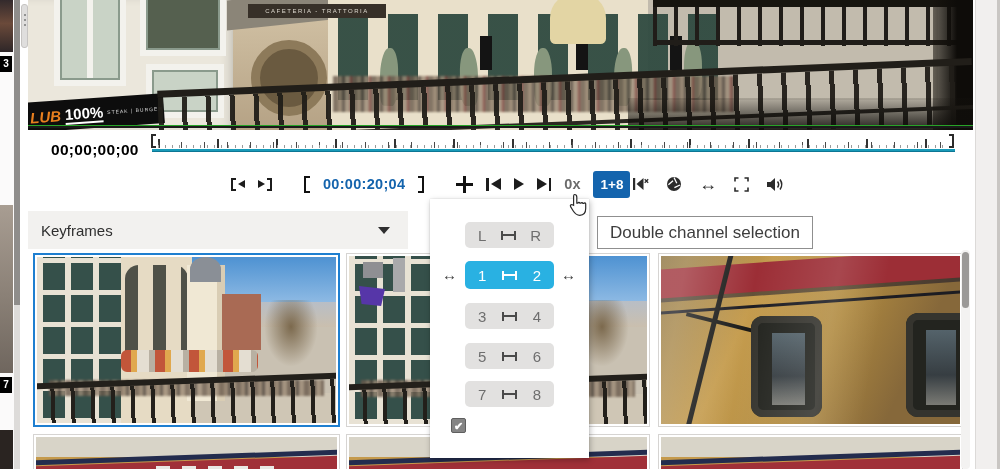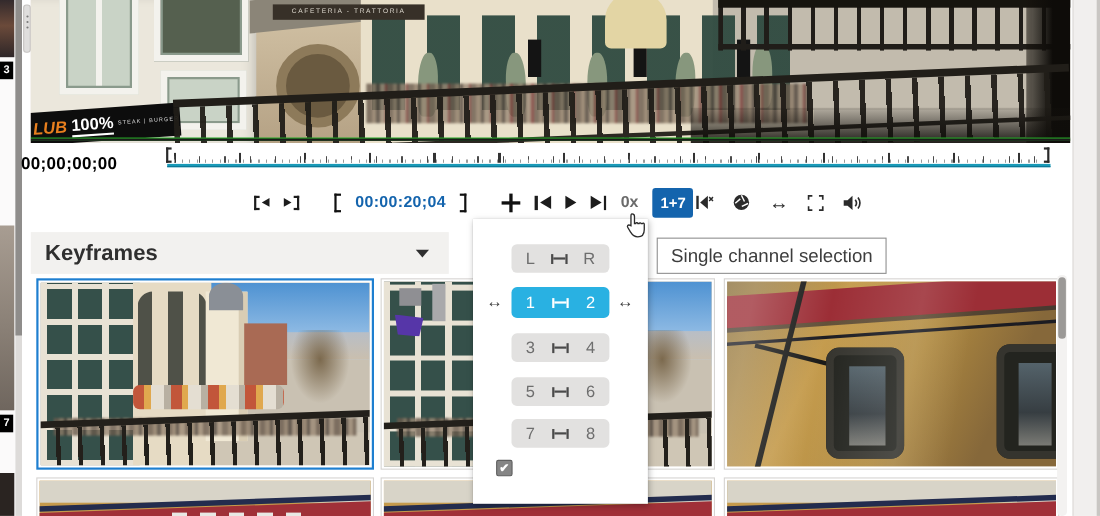--- a/index.html
+++ b/index.html
@@ -49,21 +49,21 @@
   .vp-bridge-band::after { content:''; position:absolute; left:0; top:40px; width:100%; height:5px; background:#201d19; }
   .vp-dark-right { position:absolute; left:905px; top:0; width:40px; height:130px; background:linear-gradient(90deg, rgba(24,20,14,.55), #0e0c09 60%); }
   .vp-rail-wrap { position:absolute; left:130px; top:58px; width:815px; height:72px; transform:rotate(-2.3deg); transform-origin:right center; }
   .vp-rail-top { height:7px; background:#211e19; }
   .vp-rail-bars { position:relative; height:58px; background:repeating-linear-gradient(90deg,#211e19 0 5px, rgba(0,0,0,0) 5px 24px); opacity:.95; }
   .vp-rail-bars::after { content:''; position:absolute; left:0; top:40px; width:100%; height:4px; background:#211e19; }
   .vp-under-shadow { position:absolute; left:600px; top:98px; width:345px; height:32px; background:linear-gradient(180deg, rgba(25,22,17,.15), rgba(15,13,10,.9)); }
   .vp-green-line { position:absolute; left:0; top:125px; width:100%; height:3px; background:#27a327; border-bottom:2px solid #1a1a1a; }
 
   
-  .tc-pos { position:absolute; left:19px; top:141px; font-size:15.5px; font-weight:bold; color:#000; letter-spacing:.3px; }
+  .tc-pos { position:absolute; left:51px; top:141px; font-size:15.5px; font-weight:bold; color:#000; letter-spacing:.3px; }
   .tl-ticks { position:absolute; left:158px; top:139px; width:790px; height:9px; background-repeat:repeat-x;
     background-image:
       repeating-linear-gradient(90deg,#9a9a9a 0 1px, transparent 1px 7px),
       repeating-linear-gradient(90deg,#4a4a4a 0 1px, transparent 1px 23px),
       repeating-linear-gradient(90deg,#333 0 2px, transparent 2px 59px);
     background-size:100% 3px, 100% 6px, 100% 9px;
     background-position:0 6px, 0 3px, 0 0; }
   .tl-line { position:absolute; left:152px; top:149px; width:803px; height:3px; background:#199ab8; border-bottom:1px solid #0d7694; cursor:pointer; }
   .tl-br { position:absolute; top:134px; width:5px; height:14px; }
   .tl-br.l { left:151px; border-left:2px solid #2a2a2a; border-top:2px solid #2a2a2a; border-bottom:2px solid #2a2a2a; }
@@ -87,21 +87,21 @@
   .plus { position:relative; width:17px; height:17px; background:none; border:none; cursor:pointer; }
   .plus::before { content:''; position:absolute; left:0; right:0; top:7px; height:3px; background:#111; }
   .plus::after { content:''; position:absolute; top:0; bottom:0; left:7px; width:3px; background:#111; }
   .speed { color:#6b6b6b; font-weight:600; font-size:14.5px; cursor:pointer; }
   .ch-btn { min-width:37px; height:27px; background:#1464ad; color:#fff; font-weight:bold; font-size:13.5px; border:none; border-radius:3px; cursor:pointer; font-family:"Liberation Sans",sans-serif; }
   .harrows { font-size:18px; font-weight:bold; color:#2f2f2f; background:none; border:none; cursor:pointer; line-height:1; }
   .sp8 { width:6px; }
 
   
   .keyframes-bar { position:absolute; left:28px; top:211px; width:380px; height:38px; background:#f2f1ef; display:flex; align-items:center; justify-content:space-between; padding:0 18px 0 13px; cursor:pointer; }
-  .kf-label { font-size:20px; color:#2f2f2f;font-weight:bold; }
+  .kf-label { font-size:15px; color:#2f2f2f; }
   .kf-caret { width:0; height:0; border-left:6px solid transparent; border-right:6px solid transparent; border-top:7px solid #2f2f2f; }
 
   
   .tooltip { position:absolute; left:597px; top:216px; height:33px; padding:0 12px; display:flex; align-items:center; background:#fff; border:1px solid #8f8f8f; font-size:17px; color:#3d3d3d; z-index:30; white-space:nowrap; }
 
   
   .thumb { position:absolute; background:#fff; padding:2px; border:1px solid #d6d4d2; cursor:pointer; }
   .thumb.selected { border:2px solid #1e7fd0; }
   .t1 { left:33px; top:253px; width:307px; height:174px; }
   .t2 { left:346px; top:253px; width:304px; height:174px; }
@@ -256,21 +256,21 @@
         <span class="tri-l"></span>
       </button>
     <button class="tpb">
         <span class="tri-r"></span>
       </button>
     <button class="tpb">
         <span class="tri-r"></span>
         <span class="bar"></span>
       </button>
     <span class="speed">0x</span>
-    <button class="ch-btn">1+7</button>
+    <button class="ch-btn">1+8</button>
   </div>
 
   <div class="transport-right">
     <button class="tpb">
       <svg width="17" height="14" viewBox="0 0 17 14">
           <rect x="1" y="1" width="2.2" height="12" fill="#2b2b2b"></rect>
           <path d="M11.5 1 L4.5 7 L11.5 13 Z" fill="#2b2b2b"></path>
           <path d="M12.7 2.2 L16.2 5.7 M16.2 2.2 L12.7 5.7" stroke="#2b2b2b" stroke-width="1.3"></path>
         </svg>
     </button>
@@ -300,21 +300,21 @@
           <path d="M14 2.5 Q17.5 7.5 14 12.5" stroke="#2b2b2b" stroke-width="1.5" fill="none"></path>
         </svg>
     </button>
   </div>
 
   <div class="keyframes-bar">
     <span class="kf-label">Keyframes</span>
     <span class="kf-caret"></span>
   </div>
 
-  <div class="tooltip">Single channel selection</div>
+  <div class="tooltip">Double channel selection</div>
 
   <div class="thumb t1 selected">
     <div class="art art-city">
       <div class="cy-sky"></div>
       <div class="cy-plaza"></div>
       <div class="cy-horizon"></div>
       <div class="cy-bldg-left"></div>
       <div class="cy-bldg-arch"></div>
       <div class="cy-bldg-cream"></div>
       <div class="cy-bldg-red"></div>

